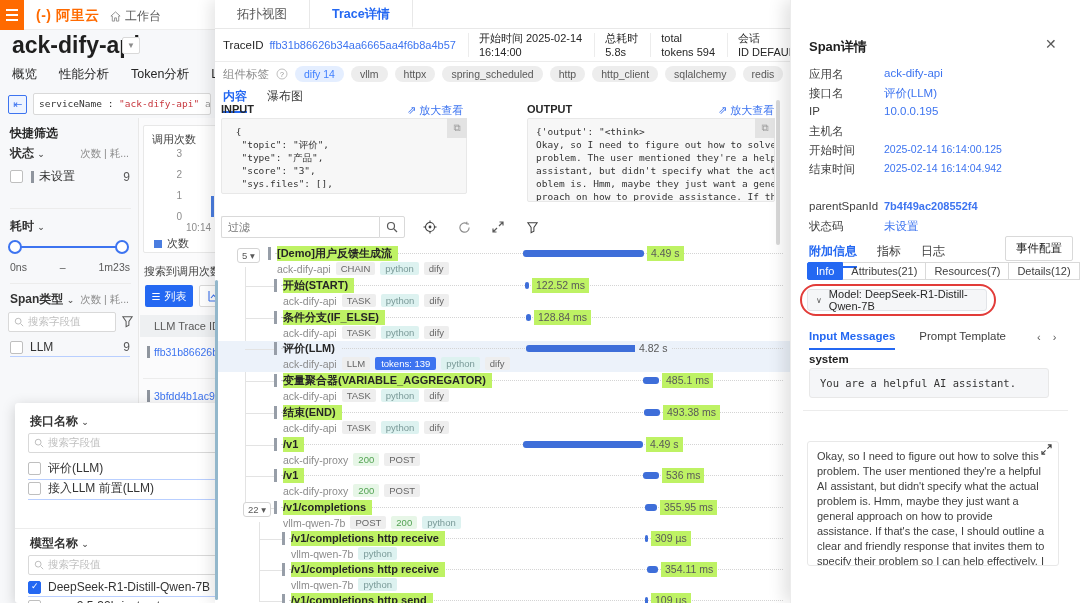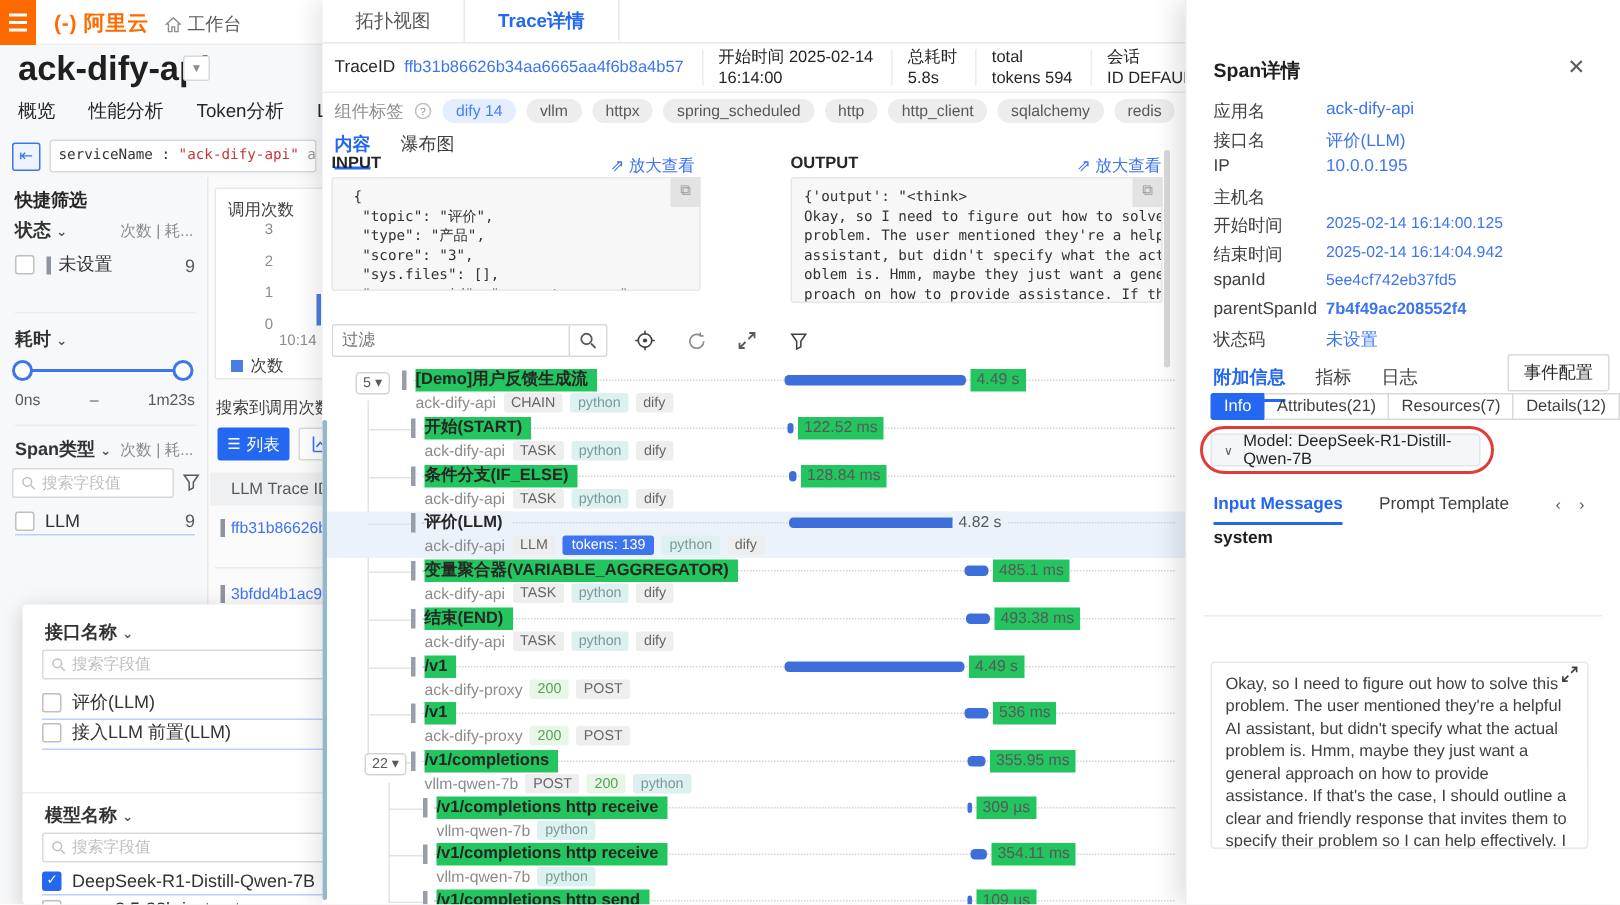--- a/index.html
+++ b/index.html
@@ -55,21 +55,21 @@
   .vtab { font-size:12px; color:#404040; padding-bottom:6px; }
   .vtab.act { color:#2468f2; font-weight:bold; border-bottom:2px solid #2468f2; }
   .codebox { position:absolute; background:#f7f7f7; border:1px solid #e8e8e8; border-radius:2px; font-size:9.5px; line-height:13px; padding:6px 8px; color:#333; white-space:pre; overflow:hidden; }
   .copyic { position:absolute; right:0; top:0; width:20px; height:20px; background:#e3e3e3; color:#999; text-align:center; line-height:20px; font-size:10px; }
   .icnbtn { width:22px; height:22px; display:flex; align-items:center; justify-content:center; color:#737373; }
   
   .wf { position:absolute; left:0; top:245px; width:575px; height:358px; overflow:hidden; }
   .row { position:absolute; left:0; width:575px; height:31px; }
   .row.hl { background:#ecf2fa; }
   .dots { position:absolute; top:7px; border-top:1px dotted #d4d4d4; }
-  .mask { background:#22c55e; }
+  .mask { background:#bef264; }
   .row.hl .mask { background:#ecf2fa; }
   .stitle { position:absolute; top:0; font-size:11px; line-height:15px; font-weight:bold; color:#262626; padding-right:6px; white-space:nowrap; }
   .smarker { position:absolute; top:1px; width:3px; height:13px; background:#979ea8; }
   .sline2 { position:absolute; top:15px; height:15px; display:flex; align-items:center; gap:5px; white-space:nowrap; }
   .svc { font-size:10.5px; color:#8c8c8c; }
   .tag { font-size:9.5px; line-height:13px; padding:0 5px; border-radius:2px; }
   .tag.gray { background:#eeeeee; color:#666; }
   .tag.cyan { background:#ddf2f0; color:#7a9a98; }
   .tag.green { background:#e7f6e7; color:#52a352; }
   .tag.solid { background:#3d74f0; color:#fff; padding:0 6px; }
@@ -543,24 +543,20 @@
         <span class="fv"></span>
       </div>
     <div class="fld" style="top:143px;">
         <span class="fl">开始时间</span>
         <span class="fv" style="font-size:10.5px;">2025-02-14 16:14:00.125</span>
       </div>
     <div class="fld" style="top:162px;">
         <span class="fl">结束时间</span>
         <span class="fv" style="font-size:10.5px;">2025-02-14 16:14:04.942</span>
       </div>
-    <div class="fld" style="top:181px;">
-        <span class="fl">spanId</span>
-        <span class="fv" style="font-size:10.5px;">5ee4cf742eb37fd5</span>
-      </div>
     <div class="fld" style="top:200px;">
         <span class="fl">parentSpanId</span>
         <span class="fv" style="font-size:11px;font-weight:bold;">7b4f49ac208552f4</span>
       </div>
     <div class="fld" style="top:219px;">
         <span class="fl">状态码</span>
         <span class="fv">未设置</span>
       </div>
 
     <div class="abs" style="left:18px;top:243px;display:flex;gap:20px;">
@@ -587,20 +583,21 @@
     <div class="abs" style="left:18px;top:330px;display:flex;gap:24px;">
       <span class="vtab act" style="font-size:11.5px;">Input Messages</span>
       <span class="vtab" style="font-size:11.5px;">Prompt Template</span>
     </div>
     <div class="abs" style="left:246px;top:331px;color:#595959;font-size:11px;display:flex;gap:12px;">
       <span>‹</span>
       <span>›</span>
     </div>
 
     <div class="abs" style="left:18px;top:353px;font-size:11.5px;font-weight:bold;color:#1f1f1f;">system</div>
+    <div class="abs mono" style="left:18px;top:368px;width:240px;height:30px;background:#f5f6f8;border:1px solid #e8e8e8;border-radius:3px;font-size:10.5px;line-height:28px;padding:0 10px;color:#333;overflow:hidden;">You are a helpful AI assistant.</div>
 
     <div class="abs hr" style="left:12px;right:12px;top:410px;"></div>
     <div class="abs" style="left:16px;top:441px;width:252px;height:125px;border:1px solid #e8e8e8;border-radius:3px;padding:7px 9px;font-size:11px;line-height:15px;color:#404040;overflow:hidden;">Okay, so I need to figure out how to solve this problem. The user mentioned they're a helpful AI assistant, but didn't specify what the actual problem is. Hmm, maybe they just want a general approach on how to provide assistance. If that's the case, I should outline a clear and friendly response that invites them to specify their problem so I can help effectively. I should keep it simple and encouraging, letting them know I'm here to assist with whatever they need. Certainly! P...</div>
     <div class="abs" style="left:250px;top:444px;">
         <svg width="11" height="11" viewBox="0 0 12 12">
           <path d="M7.5 1 H11 V4.5 M11 1 L7 5 M4.5 11 H1 V7.5 M1 11 L5 7" fill="none" stroke="#404040" stroke-width="1.2"></path>
         </svg>
       </div>
   </div>
 </div>

